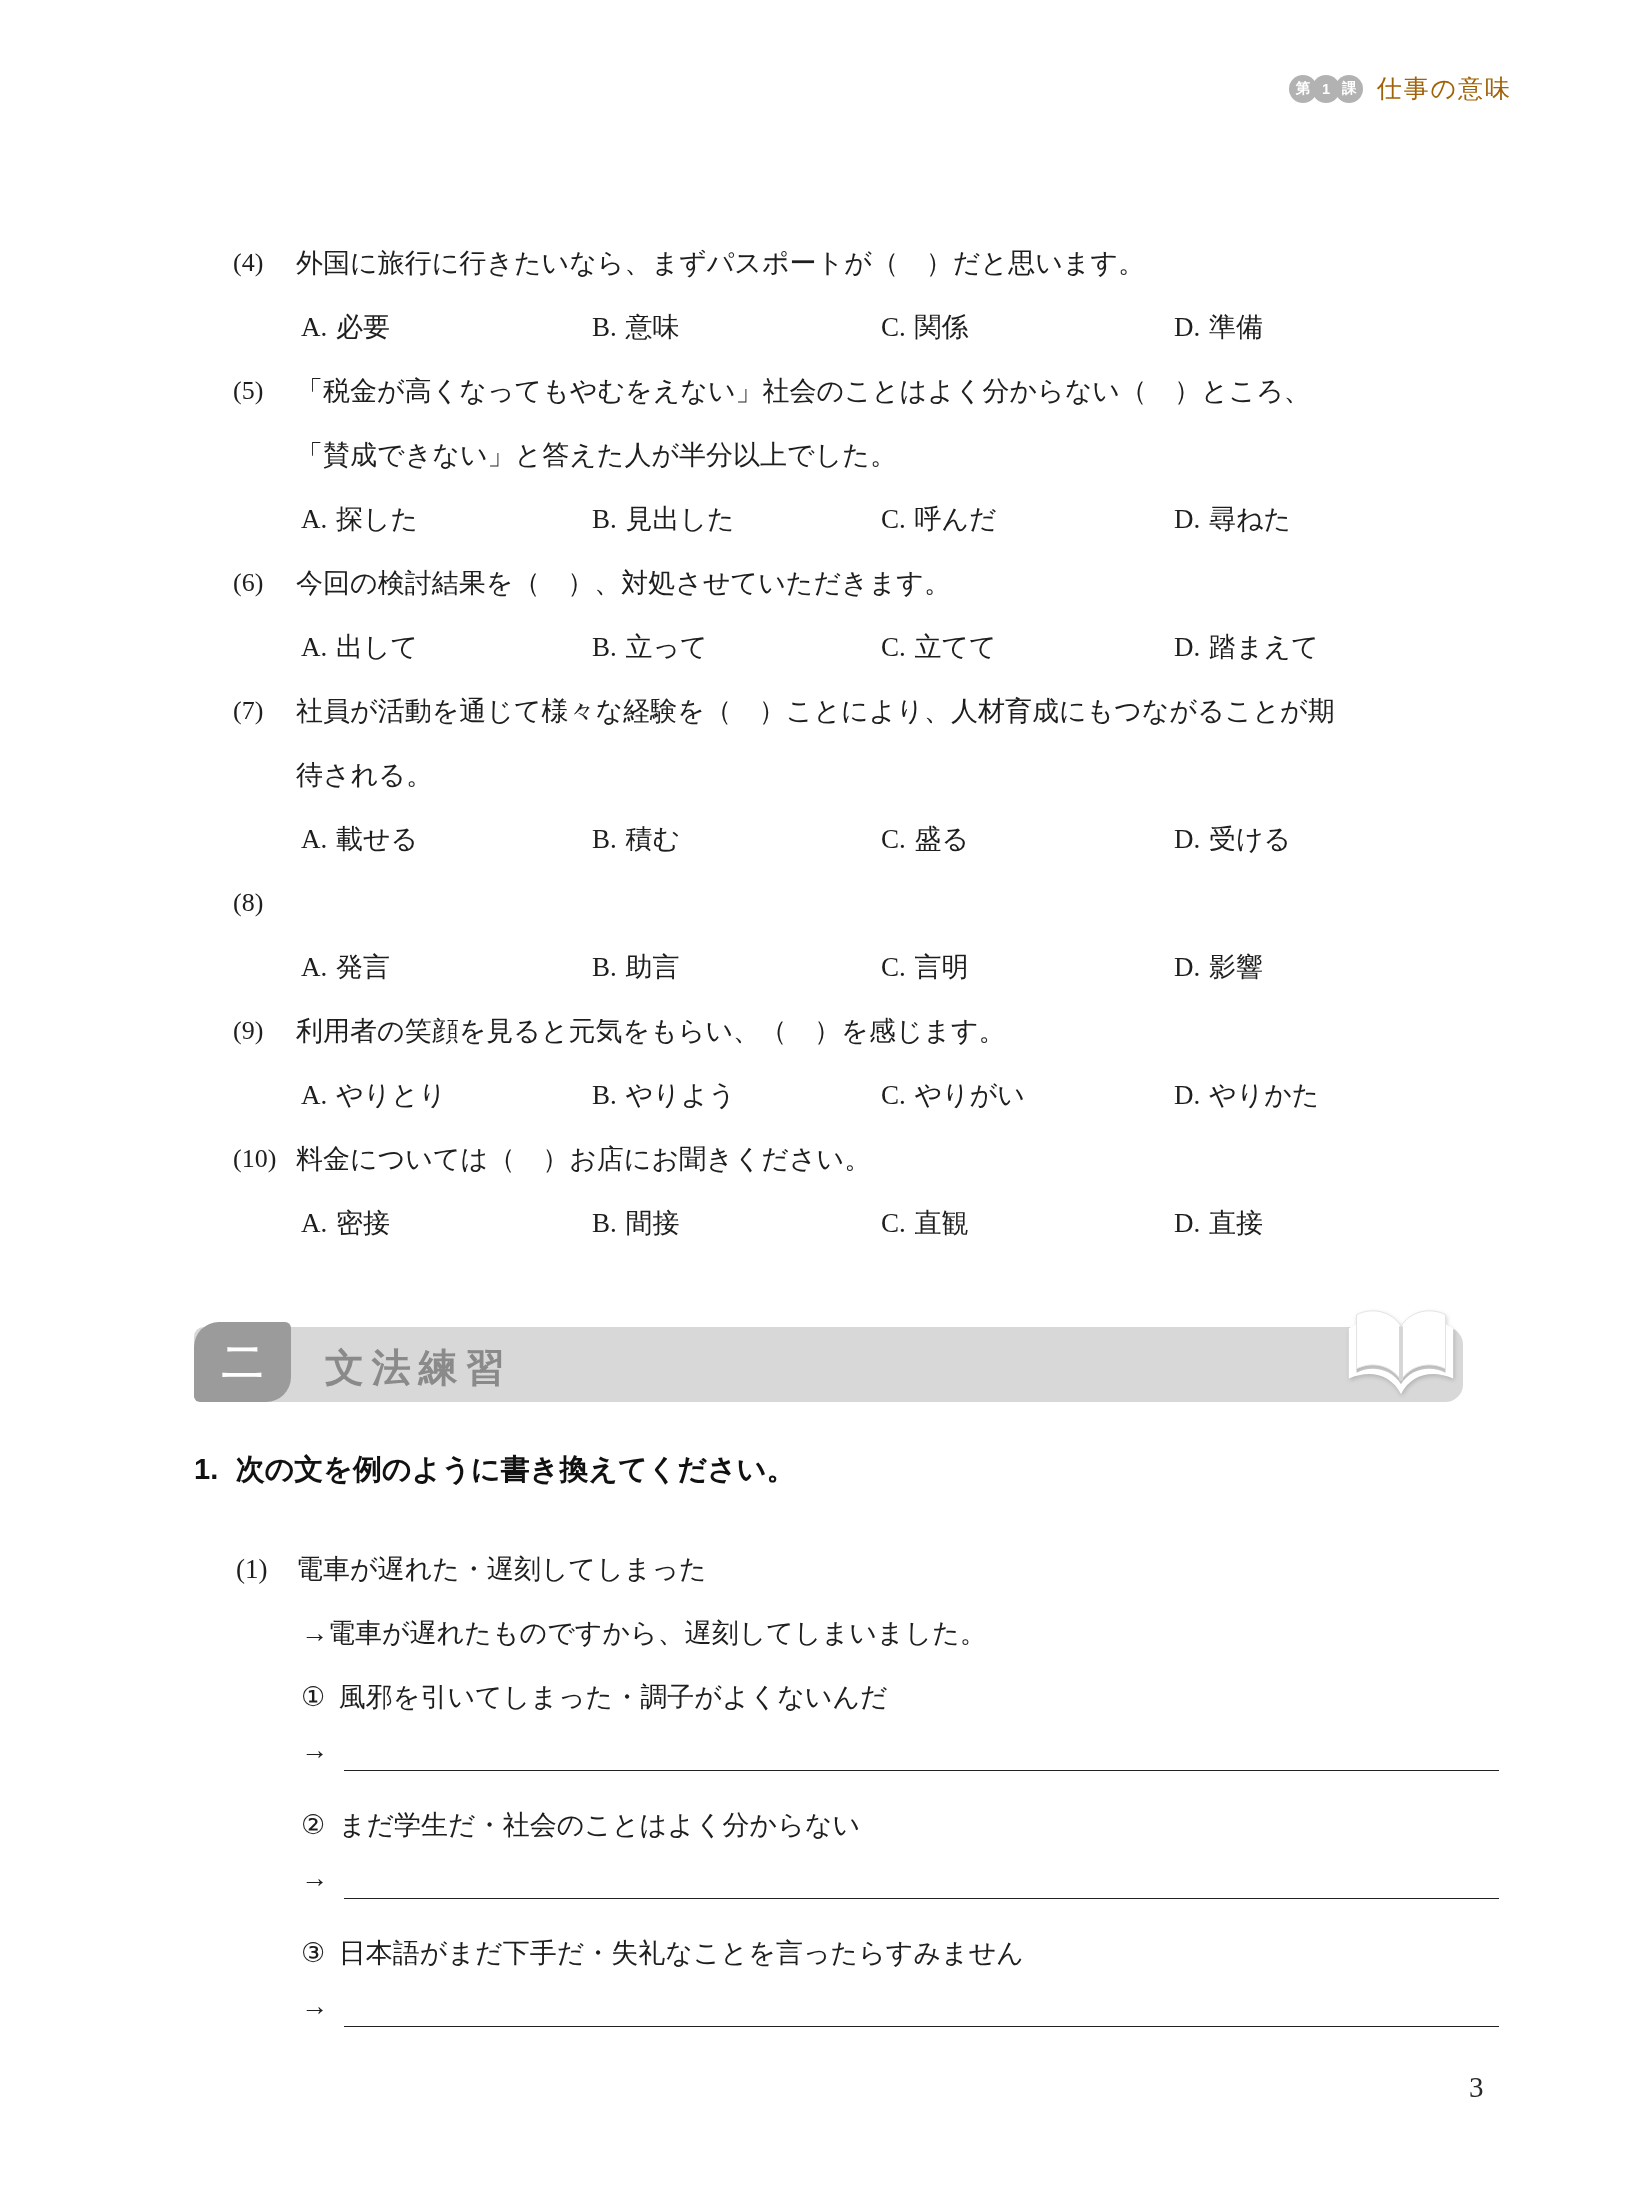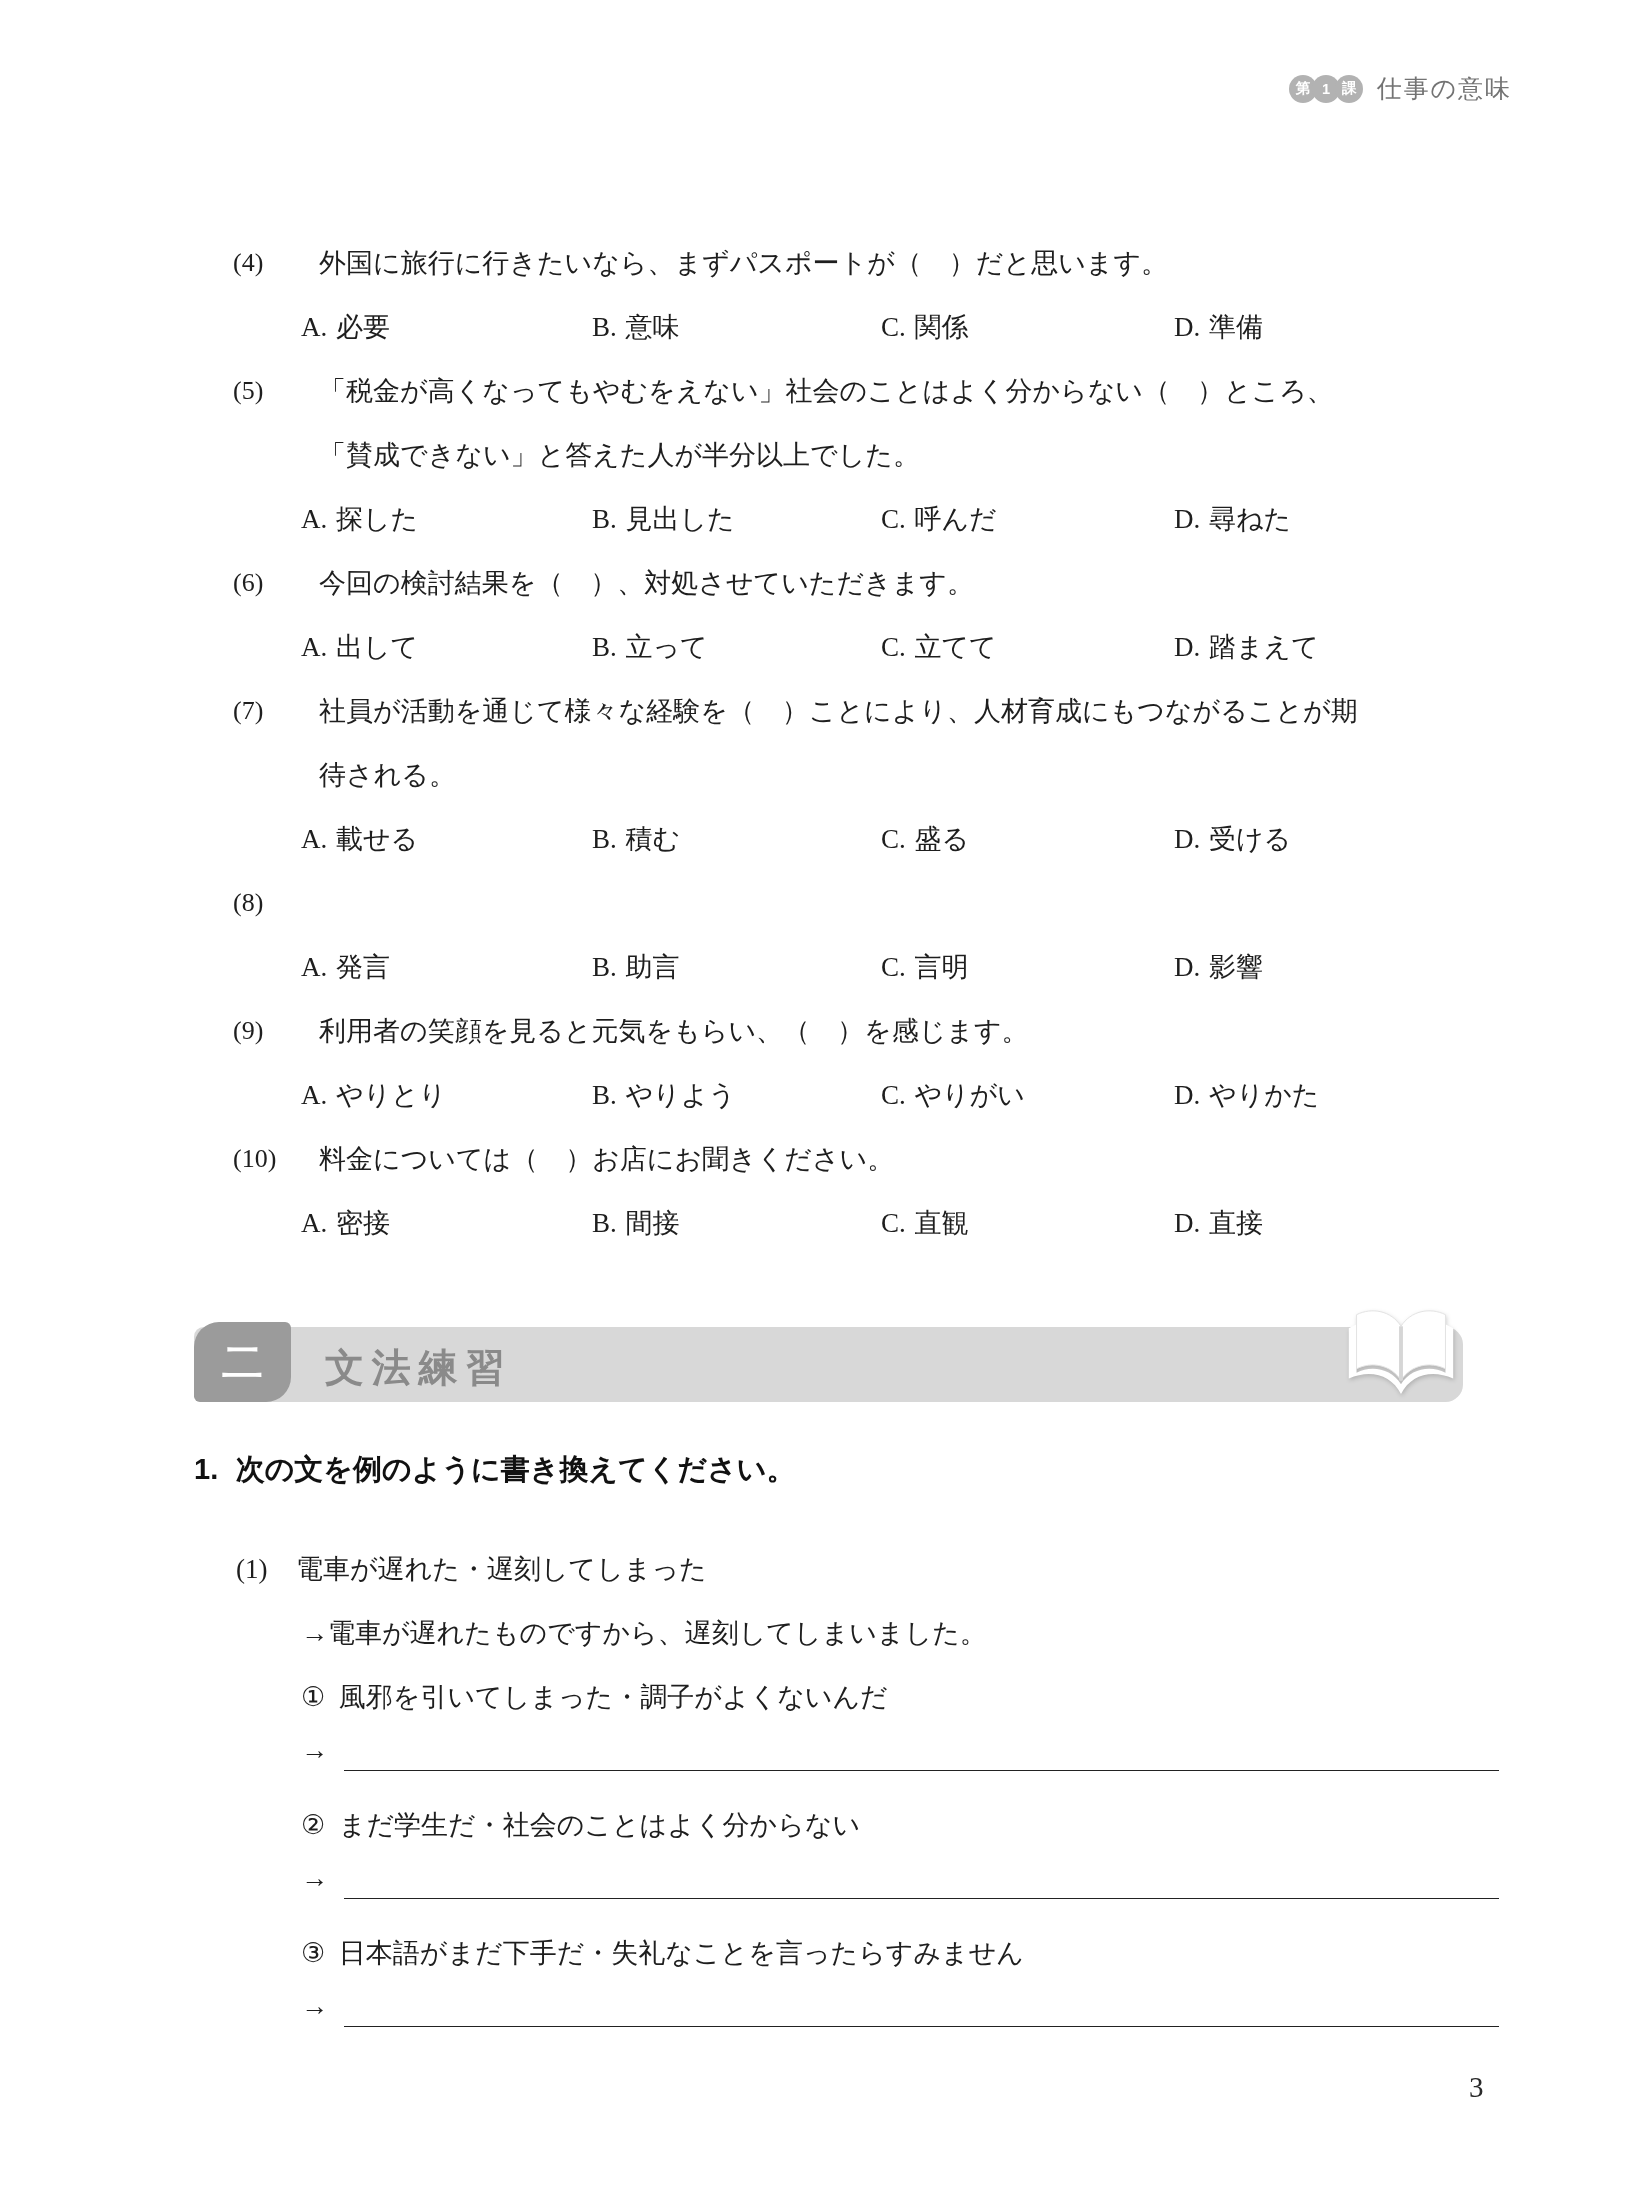--- a/index.html
+++ b/index.html
@@ -11,27 +11,27 @@
   .header{position:absolute;top:72px;left:1289px;display:flex;align-items:center;}
   .badge{display:flex;align-items:center;}
   .badge-circle{
     width:28px;height:28px;border-radius:50%;background:#b2b2b2;color:#ffffff;
     font-family:"Liberation Sans","DejaVu Sans",sans-serif;font-size:14.6px;font-weight:bold;
     display:flex;align-items:center;justify-content:center;margin-left:-4.9px;
   }
   .badge-circle:first-child{margin-left:0;}
   .header-title{
     margin-left:13.6px;font-family:"Liberation Sans","DejaVu Sans",sans-serif;
-    font-size:25px;color:#737373;letter-spacing:1.9px;
+    font-size:25px;color:#a16207;letter-spacing:1.9px;
   }
   
   .vocab{position:absolute;top:231px;left:0;right:146px;}
   .q-row{position:relative;height:64px;display:flex;align-items:center;font-size:27px;}
   .stem-row{padding-left:296px;}
-  .stem-text{white-space:nowrap;margin-left:23px;}
+  .stem-text{white-space:nowrap;}
   .q-num{position:absolute;left:233px;top:0;height:64px;display:flex;align-items:center;font-size:26px;}
   .options-row{padding-left:301px;}
   .opt{display:inline-flex;align-items:baseline;}
   .opt-a{width:291px;}
   .opt-b{width:289px;}
   .opt-c{width:293px;}
   .opt-letter{margin-right:8.7px;}
   .opt-text{white-space:nowrap;}
   
   .banner{

